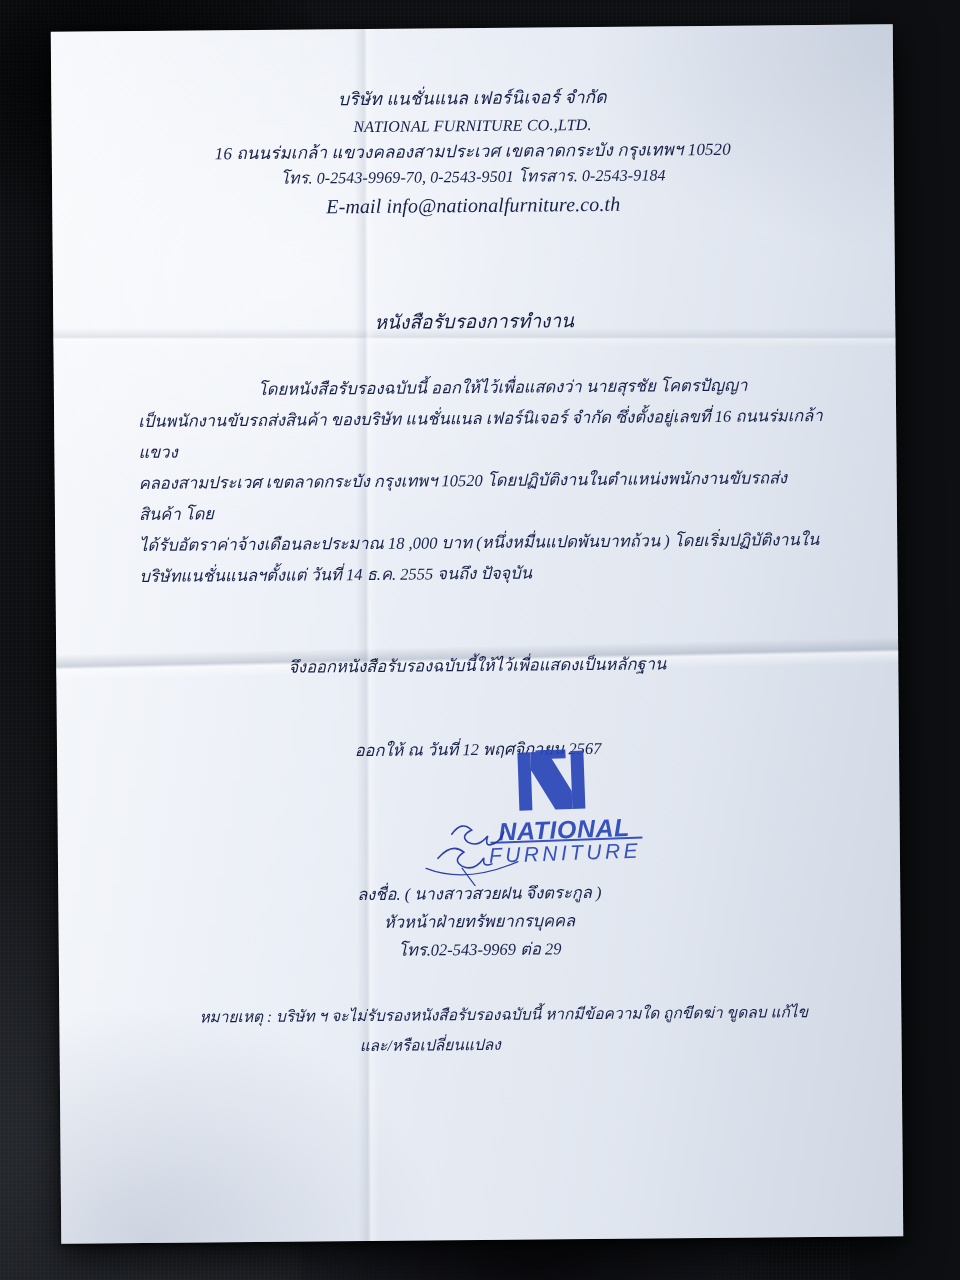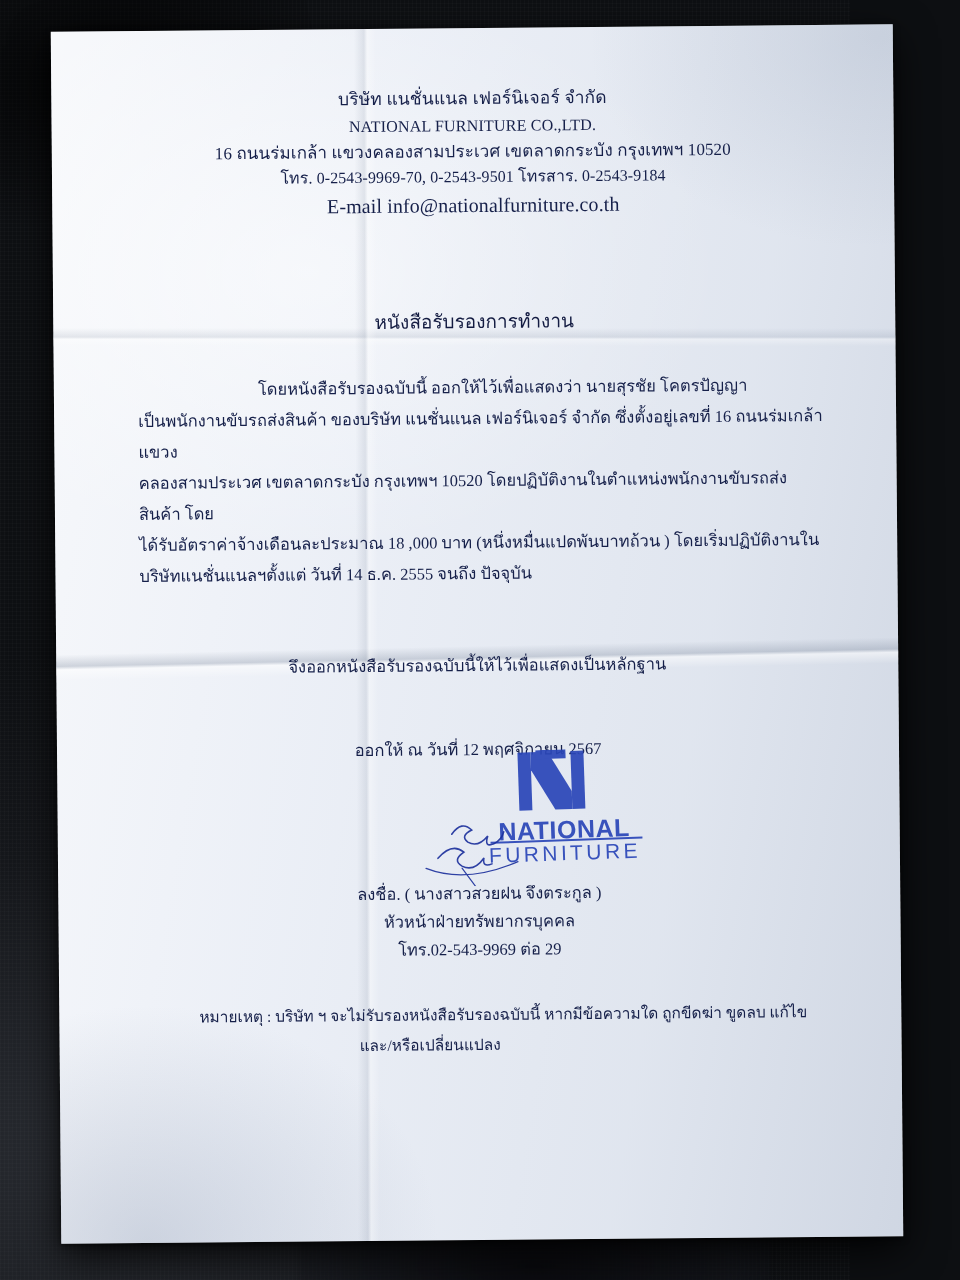--- a/index.html
+++ b/index.html
@@ -16,20 +16,21 @@
 
   
   #scene {
     position: relative;
     width: 850px;
     height: 1280px;
     background:
       radial-gradient(ellipse 700px 500px at 120px 1150px, #2a2d33 0%, #15171b 60%, #0e1013 100%),
       radial-gradient(ellipse 500px 700px at 900px 300px, #32353c 0%, #1a1c21 55%, #0d0f12 100%),
       linear-gradient(135deg, #1b1d22 0%, #23262c 35%, #14161a 70%, #0b0d10 100%);
+    font-style: italic;
   }
   #scene::before {
     content: "";
     position: absolute;
     inset: 0;
     background-image:
       repeating-linear-gradient(90deg, rgba(255,255,255,0.018) 0px, rgba(255,255,255,0.018) 1px, rgba(0,0,0,0) 1px, rgba(0,0,0,0) 4px),
       repeating-linear-gradient(0deg, rgba(255,255,255,0.015) 0px, rgba(255,255,255,0.015) 1px, rgba(0,0,0,0) 1px, rgba(0,0,0,0) 4px);
     pointer-events: none;
   }

